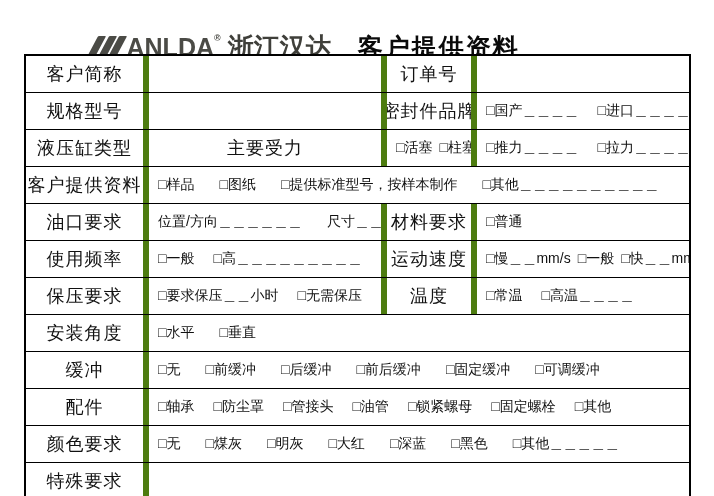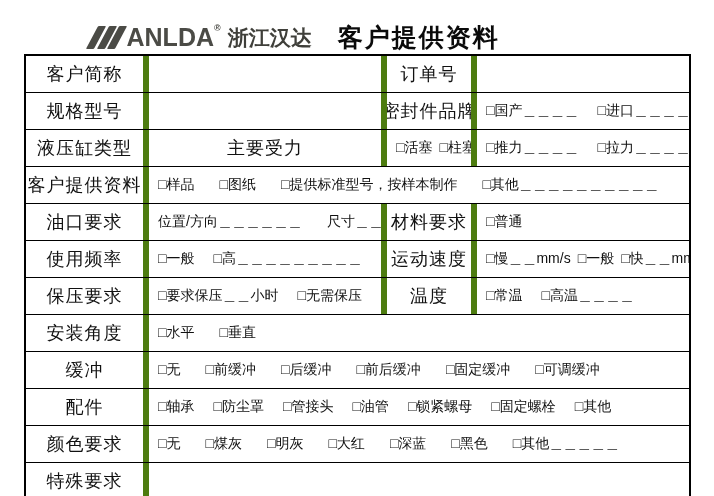--- a/index.html
+++ b/index.html
@@ -3,36 +3,36 @@
 <meta charset="utf-8">
 <style>
   html,body{margin:0;padding:0;background:#fff;}
   body{
     width:714px;height:496px;position:relative;overflow:hidden;
     font-family:"Liberation Sans","DejaVu Sans",sans-serif;
     color:#111;
   }
   
   .header{
-    position:absolute;left:92px;top:16px;height:42px;
+    position:absolute;left:92px;top:26px;height:42px;
     display:flex;align-items:center;white-space:nowrap;
   }
   .logo{display:flex;align-items:center;}
   .logo-slashes{display:flex;align-items:flex-end;margin-right:3px;}
   .logo-slashes i{
     display:block;width:8px;height:23px;background:#4b4b46;
     transform:skewX(-28deg);margin-right:2.5px;border-radius:1px;
   }
   .logo-en{
     font-size:25px;font-weight:800;color:#4b4b46;letter-spacing:0px;
     line-height:1;
   }
   .logo-reg{font-size:9px;font-weight:700;color:#4b4b46;vertical-align:top;position:relative;top:-9px;}
   .logo-cn{
-    font-size:21px;font-weight:700;color:#3f3f3a;margin-left:7px;line-height:1;
+    font-size:26px;font-weight:700;color:#3f3f3a;margin-left:7px;line-height:1;
   }
   .page-title{
     font-size:25px;font-weight:800;color:#0a0a0a;margin-left:26px;
     letter-spacing:2px;line-height:1;
   }
   
   .table{
     position:absolute;left:24px;top:54px;width:667px;
     border:2px solid #000;background:#fff;box-sizing:border-box;
   }

